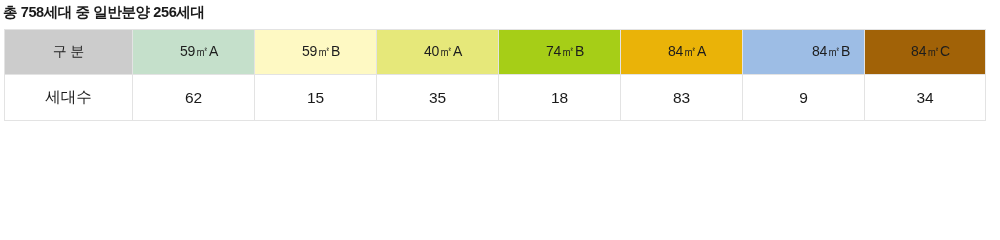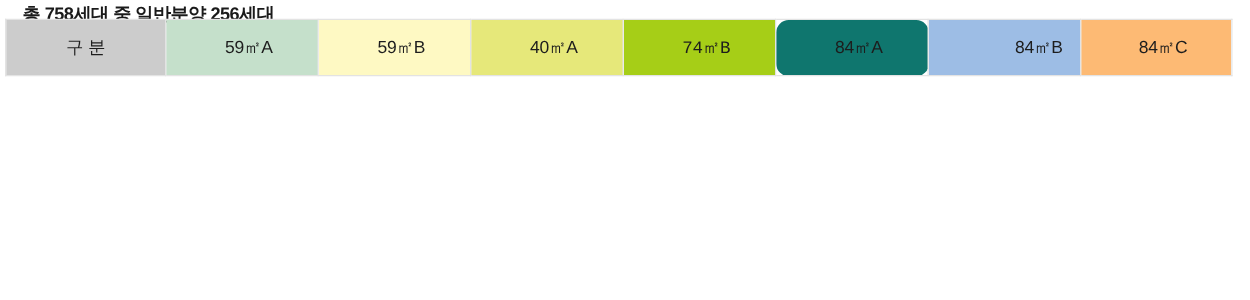--- a/index.html
+++ b/index.html
@@ -9,33 +9,33 @@
   }
   body {
     width: 1000px;
     height: 131px;
     font-family: "Liberation Sans", "DejaVu Sans", sans-serif;
     overflow: hidden;
     position: relative;
   }
   #page-title {
     position: absolute;
-    left: 18px;
+    left: 3px;
     top: 1px;
     font-size: 14.5px;
     font-weight: bold;
     color: #1a1a1a;
     letter-spacing: -0.4px;
     white-space: nowrap;
     line-height: 22px;
   }
   #unit-table {
     position: absolute;
     left: 4px;
-    top: 15px;
+    top: 29px;
     width: 981px;
     border-collapse: collapse;
     table-layout: fixed;
   }
   #unit-table td {
     border: 1px solid #e3e3e3;
     text-align: center;
     vertical-align: middle;
     padding: 0;
     overflow: hidden;
@@ -82,19 +82,29 @@
     <col style="width:122px">
     <col style="width:122px">
     <col style="width:121px">
   </colgroup>
   <tbody>
     <tr class="header-row">
       <td class="row-label">구 분</td>
       <td style="background: rgb(197, 224, 203);"><span class="unit-label">59㎡A</span></td>
       <td style="background: #fef9c3;"><span class="unit-label">59㎡B</span></td>
       <td style="background: rgb(230, 232, 122);"><span class="unit-label">40㎡A</span></td>
-      <td style="background: rgb(166, 206, 23); font-family: Liberation Mono, monospace;"><span class="unit-label">74㎡B</span></td>
-      <td style="background: #0f766e; border-radius: 10px;"><span class="unit-label">84㎡A</span></td>
+      <td style="background: rgb(166, 206, 23);"><span class="unit-label">74㎡B</span></td>
+      <td style="background: #eab308;"><span class="unit-label">84㎡A</span></td>
       <td style="background: rgb(157, 189, 229); padding-left: 44px;"><span class="unit-label">84㎡B</span></td>
-      <td style="background: #fdba74;"><span class="unit-label">84㎡C</span></td>
+      <td style="background: #a16207;"><span class="unit-label">84㎡C</span></td>
+    </tr>
+    <tr class="data-row">
+      <td class="row-label">세대수</td>
+      <td>62</td>
+      <td>15</td>
+      <td>35</td>
+      <td>18</td>
+      <td>83</td>
+      <td>9</td>
+      <td>34</td>
     </tr>
   </tbody>
 </table>
 
 </body></html>

